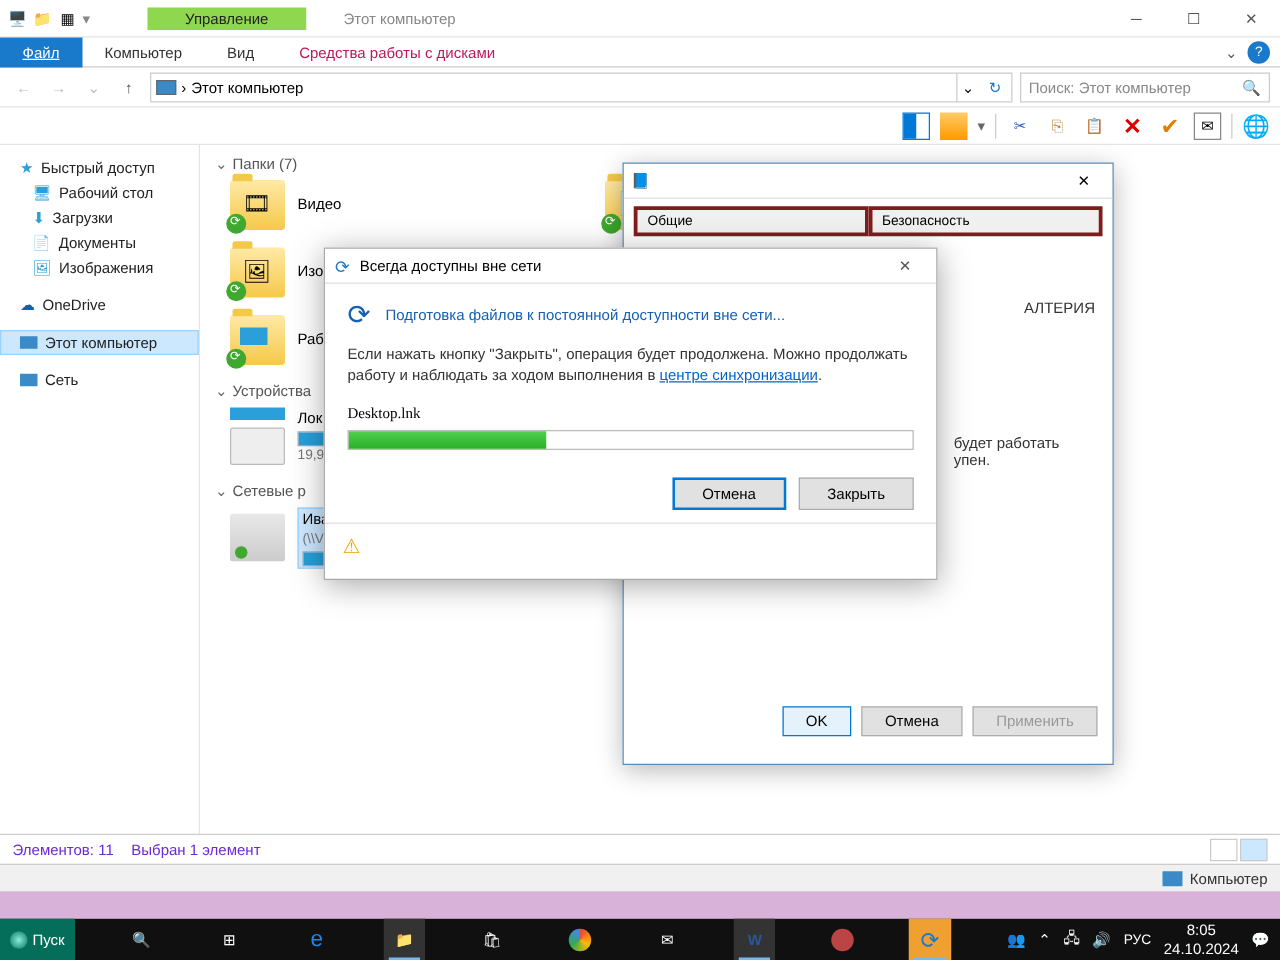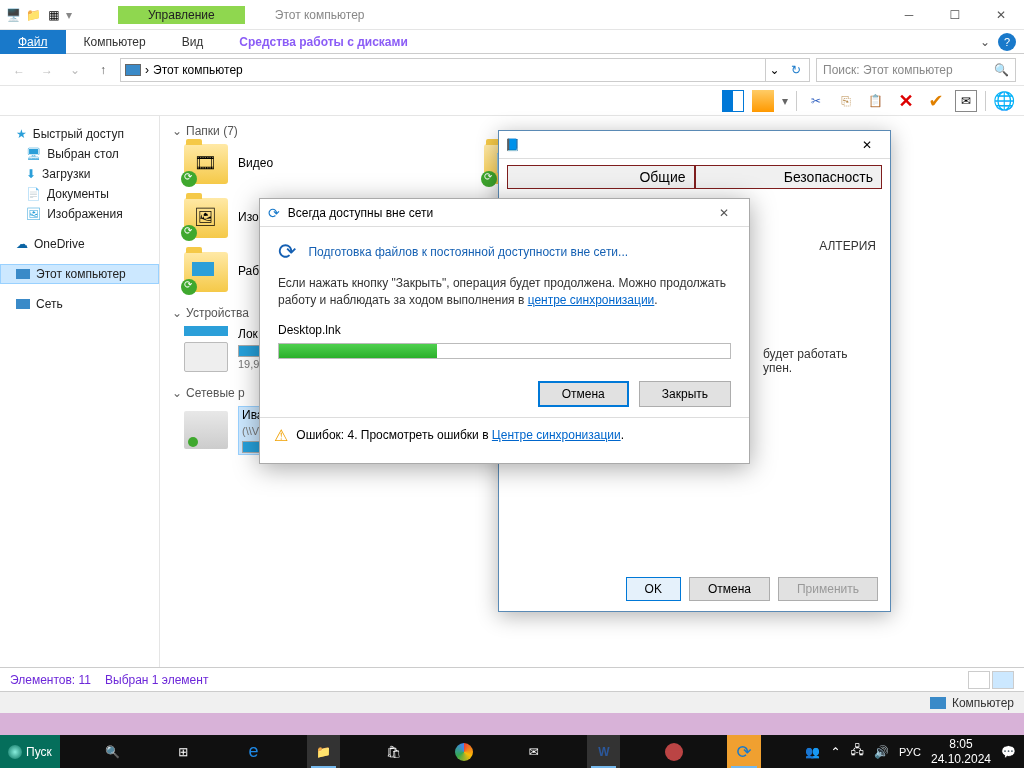--- a/index.html
+++ b/index.html
@@ -11,21 +11,21 @@
   .titlebar .qat .ico{width:16px;height:16px;display:flex;align-items:center;justify-content:center;}
   .titlebar .manage{background:#8fd74f;color:#222;padding:2px 30px;height:18px;display:flex;align-items:center;margin-left:40px;}
   .titlebar .wintitle{margin-left:30px;color:#888;}
   .titlebar .winctrls{margin-left:auto;display:flex;}
   .titlebar .winctrls .btn{width:46px;height:30px;display:flex;align-items:center;justify-content:center;color:#555;}
   
   
   .ribbon{height:24px;display:flex;align-items:center;border-bottom:1px solid #ccc;}
   .ribbon .file{background:#1979ca;color:#fff;padding:4px 18px;height:24px;display:flex;align-items:center;text-decoration:underline;}
   .ribbon .tab{padding:4px 18px;color:#333;}
-  .ribbon .tab.green{color:#8b5cf6;font-weight:bold;}
+  .ribbon .tab.green{color:#be185d;}
   .ribbon .chev{margin-left:auto;padding:0 8px;color:#555;}
   .ribbon .help{width:18px;height:18px;border-radius:50%;background:#1979ca;color:#fff;display:flex;align-items:center;justify-content:center;margin-right:8px;font-size:11px;}
   
   
   .addressbar{height:32px;display:flex;align-items:center;gap:6px;padding:4px 8px;border-bottom:1px solid #e5e5e5;}
   .addressbar .navbtn{width:22px;height:22px;display:flex;align-items:center;justify-content:center;color:#555;}
   .addressbar .navbtn.disabled{color:#bbb;}
   .addressbar .path{flex:1;border:1px solid #ccc;height:24px;display:flex;align-items:center;padding:0 4px;gap:4px;}
   .addressbar .path .pcico{width:16px;height:12px;background:#3a8ac8;border:1px solid #666;}
   .addressbar .search{width:200px;border:1px solid #ccc;height:24px;display:flex;align-items:center;padding:0 6px;color:#888;justify-content:space-between;}
@@ -82,40 +82,40 @@
   .taskbar .tbi.active::after{content:"";position:absolute;bottom:0;left:4px;right:4px;height:2px;background:#76b9ed;}
   .taskbar .tray{margin-left:auto;display:flex;align-items:center;gap:10px;padding:0 8px;}
   .taskbar .clock{text-align:center;font-size:11px;line-height:1.2;}
   .taskbar .lang{font-size:11px;}
   
   
   .propdlg{position:absolute;top:130px;left:498px;width:393px;height:482px;background:#fff;border:1px solid #5a8ab5;box-shadow:0 4px 20px rgba(0,0,0,.3);}
   .propdlg .dlgtitle{height:28px;display:flex;align-items:center;padding:0 6px;gap:6px;border-bottom:1px solid #ddd;}
   .propdlg .dlgtitle .x{margin-left:auto;width:34px;text-align:center;}
   .propdlg .tabrow{display:flex;margin:0 8px;}
-  .propdlg .tabrow .t{flex:1;padding:3px 8px;border:1px solid #7f1d1d;background:#f0f0f0;font-size:14px;text-align:right;}
+  .propdlg .tabrow .t{flex:1;padding:3px 8px;border:3px solid #7f1d1d;background:#f0f0f0;font-size:11px;text-align:left;}
   .propdlg .tabrow .t.active{background:#fff;border-bottom:1px solid #fff;position:relative;z-index:1;}
   .propdlg .body{padding:20px 14px 10px;}
   .propdlg .body .truncated{color:#333;}
-  .propdlg .buttons{position:absolute;bottom:10px;right:12px;display:flex;gap:8px;justify-content:flex-end;}
+  .propdlg .buttons{position:absolute;bottom:22px;right:12px;display:flex;gap:8px;justify-content:flex-end;}
   .propdlg .btn{border:1px solid #adadad;background:#e1e1e1;padding:4px 18px;font-size:12px;}
   .propdlg .btn.primary{border:1px solid #0078d7;background:#e5f1fb;}
   .propdlg .btn.disabled{color:#999;}
   
   
   .syncdlg{position:absolute;top:198px;left:259px;width:491px;height:266px;background:#fff;border:1px solid #aaa;box-shadow:0 4px 24px rgba(0,0,0,.35);}
   .syncdlg .sdtitle{height:28px;display:flex;align-items:center;padding:0 8px;gap:8px;border-bottom:1px solid #ddd;}
   .syncdlg .sdtitle .sico{color:#1979ca;font-size:14px;}
   .syncdlg .sdtitle .x{margin-left:auto;width:34px;text-align:center;color:#555;}
   .syncdlg .sdbody{padding:12px 18px 8px;}
   .syncdlg .sdhead{display:flex;align-items:center;gap:12px;color:#1560b3;font-size:15px;margin-bottom:10px;}
   .syncdlg .sdhead .bigico{font-size:22px;}
   .syncdlg .sdtext{font-size:12px;color:#333;line-height:1.4;margin-bottom:14px;}
   .syncdlg .sdtext a{color:#0066cc;text-decoration:underline;}
-  .syncdlg .fname{margin-bottom:6px;}
+  .syncdlg .fname{margin-bottom:6px;font-family:Liberation Serif, serif;}
   .syncdlg .progress{height:16px;border:1px solid #bbb;margin-bottom:14px;}
   .syncdlg .progress .pf{height:100%;width:35%;background:linear-gradient(#4fd04f,#2bb02b);}
   .syncdlg .sdbtns{display:flex;gap:10px;justify-content:flex-end;padding:0 18px 10px;}
   .syncdlg .sbtn{border:1px solid #adadad;background:#e1e1e1;padding:4px 22px;}
   .syncdlg .sbtn.primary{border:2px solid #0078d7;}
   .syncdlg .sderr{border-top:1px solid #ddd;padding:8px 14px;display:flex;align-items:center;gap:8px;font-size:12px;}
   .syncdlg .sderr .warn{color:#f0a000;font-size:16px;}
   .syncdlg .sderr a{color:#0066cc;text-decoration:underline;}
 </style>
 </head>
@@ -182,21 +182,21 @@
 </div>
 
 <div class="main">
   <div class="sidebar">
     <div class="item top">
         <span style="color:#2b9fd9;">★</span>
         <span>Быстрый доступ</span>
       </div>
     <div class="item">
         <span style="color:#2b9fd9;">🖥</span>
-        <span>Выбран стол</span>
+        <span>Рабочий стол</span>
       </div>
     <div class="item">
         <span style="color:#2b9fd9;">⬇</span>
         <span>Загрузки</span>
       </div>
     <div class="item">
         <span style="color:#2b9fd9;">📄</span>
         <span>Документы</span>
       </div>
     <div class="item">
@@ -391,15 +391,14 @@
     <div class="progress">
         <div class="pf"></div>
       </div>
   </div>
   <div class="sdbtns">
     <button class="sbtn primary">Отмена</button>
     <button class="sbtn">Закрыть</button>
   </div>
   <div class="sderr">
     <span class="warn">⚠</span>
-    <span><span>Ошибок: 4.  Просмотреть ошибки в </span><a href="#">Центре синхронизации</a>.</span>
   </div>
 </div>
 
 </body></html>

